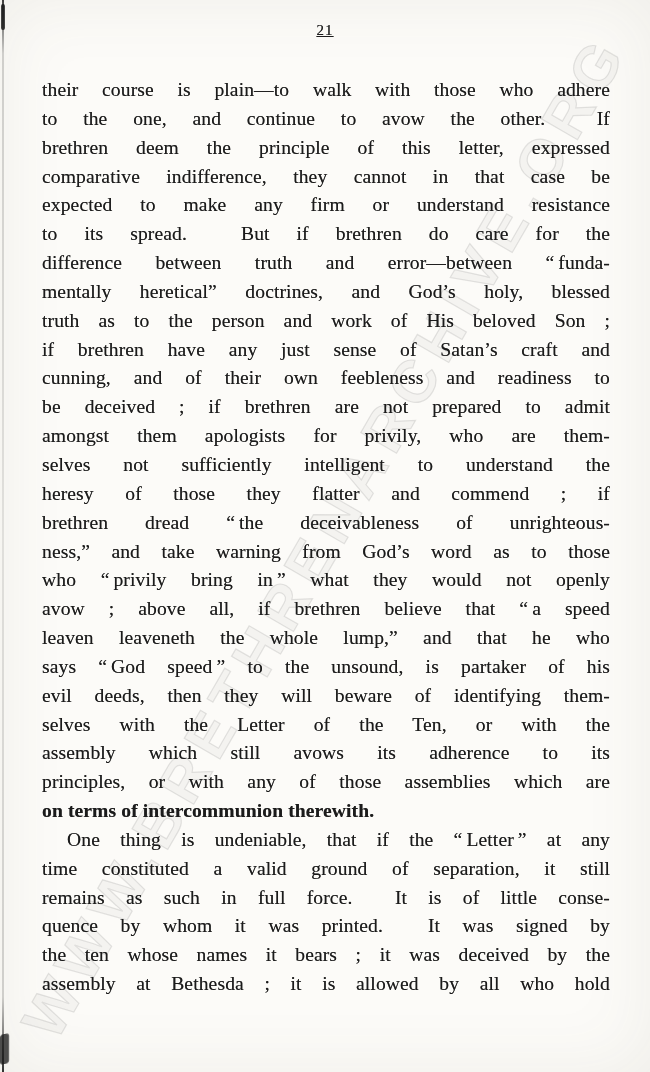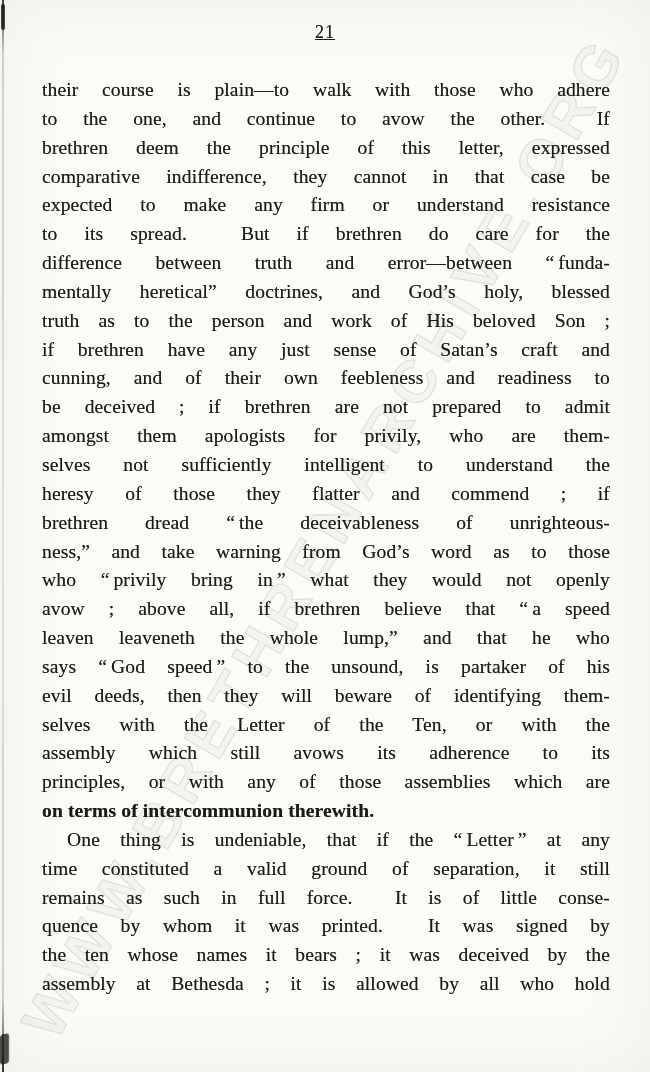--- a/index.html
+++ b/index.html
@@ -58,21 +58,21 @@
     letter-spacing: 9px;
     color: rgba(150,150,150,0.08);
     -webkit-text-stroke: 1.2px rgba(130,130,130,0.20);
     pointer-events: none;
     user-select: none;
   }
   .page-number {
     position: absolute;
     top: 22px; left: 0; right: 0;
     text-align: center;
-    font-size: 18px;
+    font-size: 15px;
     letter-spacing: 1px;
     text-shadow: 0 0 0.3px rgba(0,0,0,0.55);
     text-decoration: underline;
   }
   .text-body {
     position: absolute;
     top: 76px;
     left: 42px;
     width: 568px;
     font-size: 19.6px;

